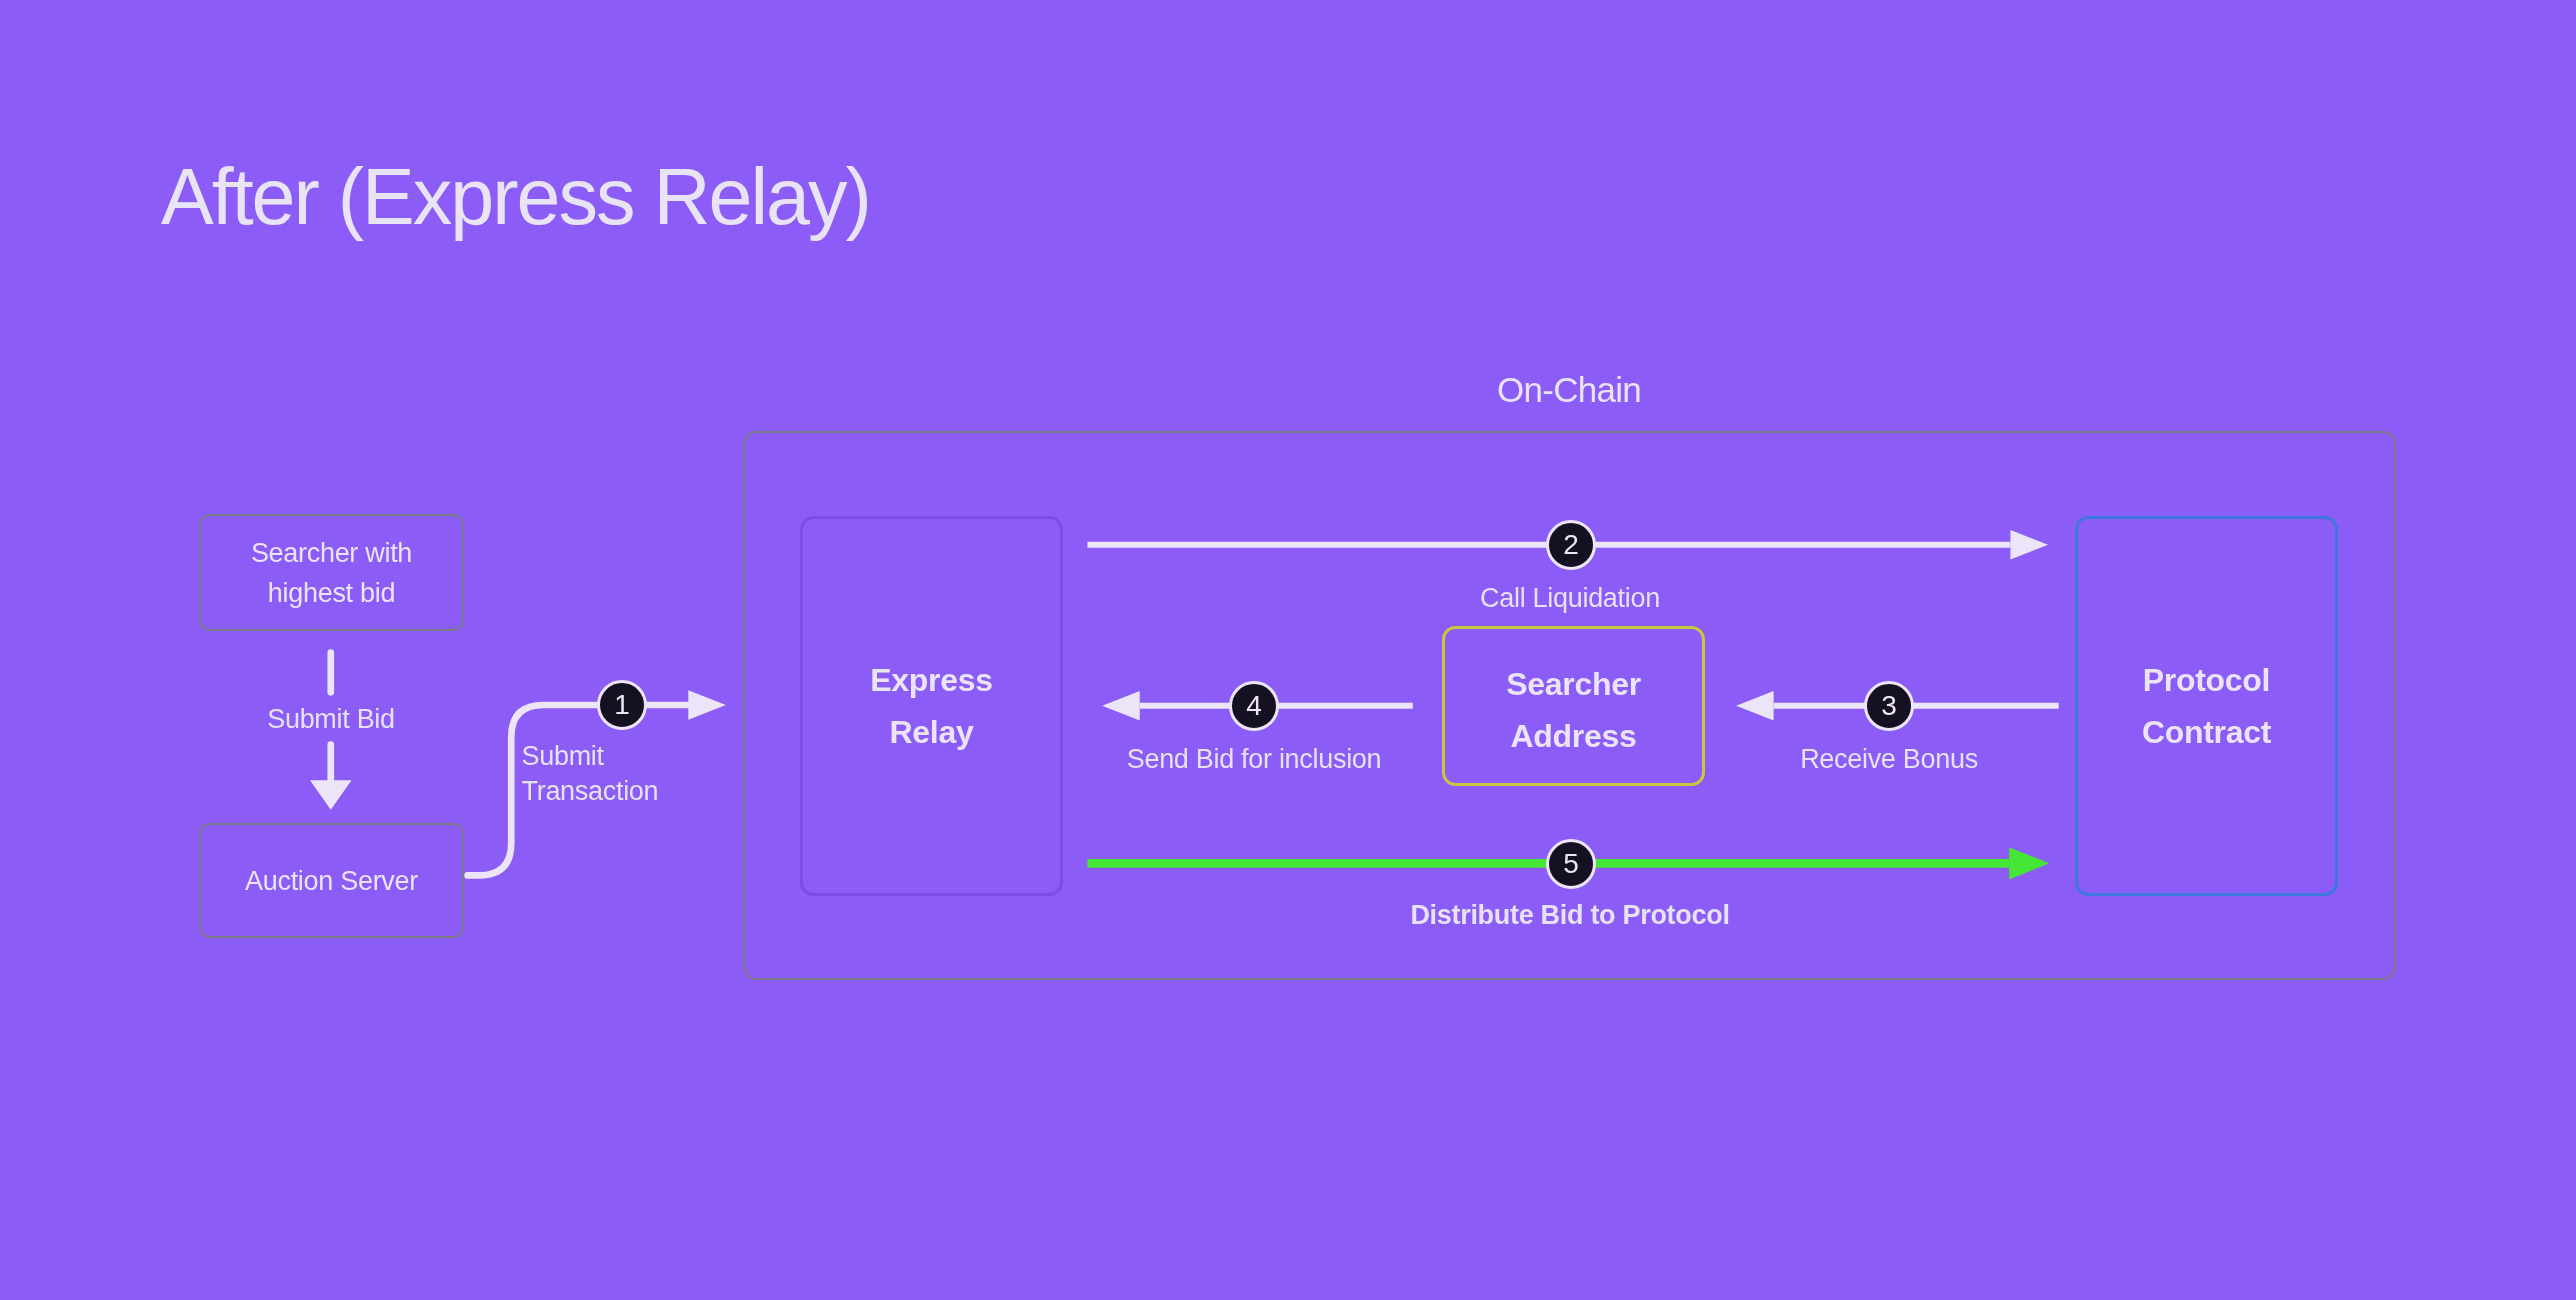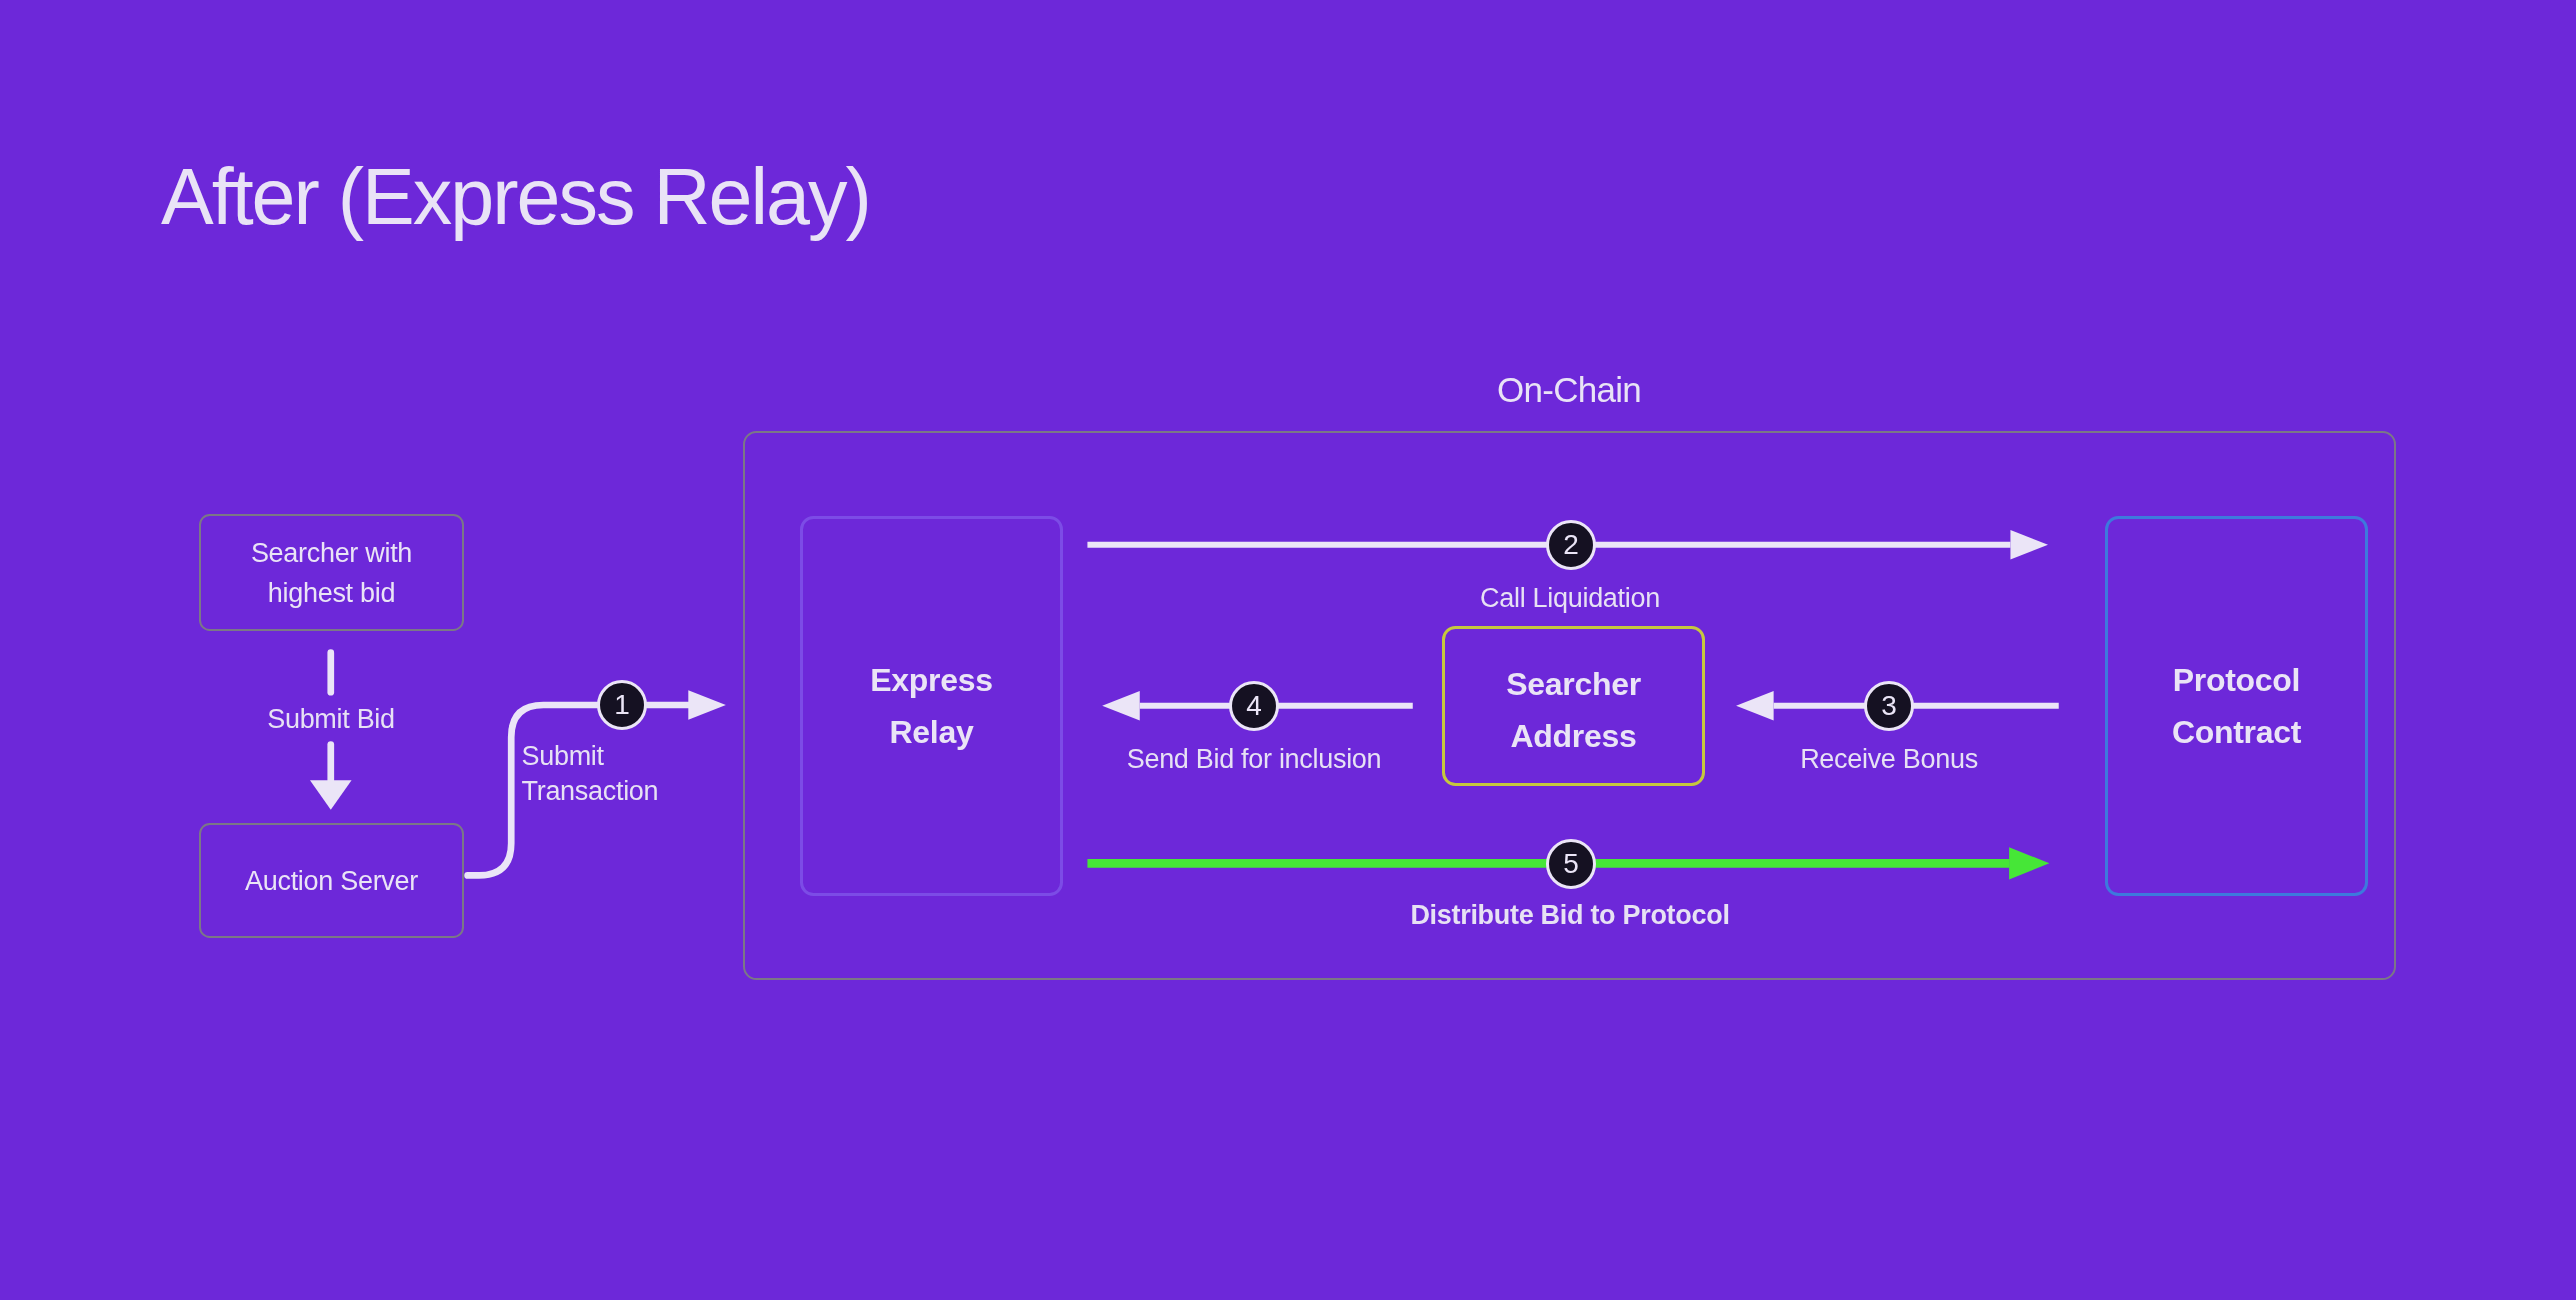--- a/index.html
+++ b/index.html
@@ -4,21 +4,21 @@
 <style>
   html, body {
     margin: 0;
     padding: 0;
     background: #151122;
   }
   .stage {
     position: relative;
     width: 2576px;
     height: 1300px;
-    background: #6d28d9;
+    background: #8b5cf6;
     font-family: "Liberation Sans", sans-serif;
     color: #eae4f6;
     overflow: hidden;
   }
   .page-title {
     position: absolute;
     left: 161px;
     top: 151px;
     font-size: 79px;
     font-weight: 500;
@@ -74,21 +74,21 @@
     letter-spacing: -0.3px;
     text-align: center;
   }
   #node-searcher-bid   { left: 199px;  top: 514px; width: 265px; height: 117px; }
   #node-searcher-bid .node-label { width: 201px; }
   #node-auction-server { left: 199px;  top: 823px; width: 265px; height: 115px; }
   #node-express-relay  { left: 800px; top: 516px; width: 263px; height: 380px; }
   #node-express-relay .node-label { width: 161px; }
   #node-searcher-address { left: 1442px; top: 626px; width: 263px; height: 160px; }
   #node-searcher-address .node-label { width: 168px; margin-top: 7px; }
-  #node-protocol-contract { left: 2075px; top: 516px; width: 263px; height: 380px; margin-left: 30px; }
+  #node-protocol-contract { left: 2075px; top: 516px; width: 263px; height: 380px; }
   #node-protocol-contract .node-label { width: 168px; }
 
   svg.wires {
     position: absolute;
     left: 0; top: 0;
     width: 2576px;
     height: 1300px;
   }
   .wire { fill: none; stroke-width: 10px; stroke-linecap: round; }
   .wire-thin { fill: none; stroke-width: 9px; }

